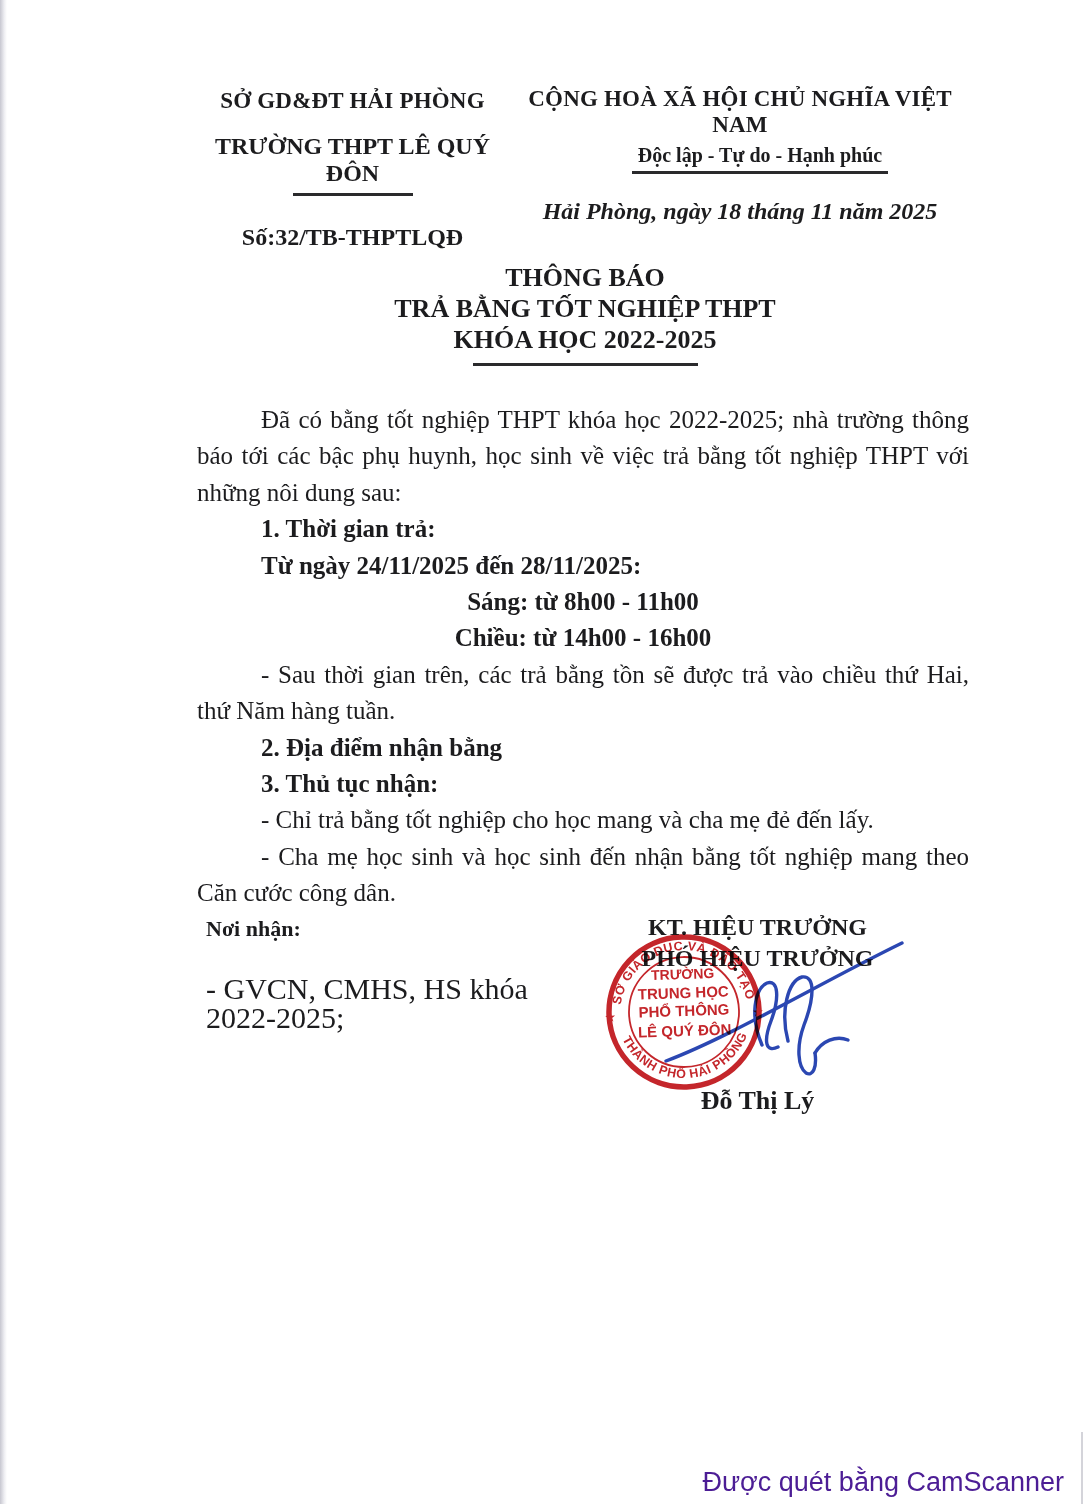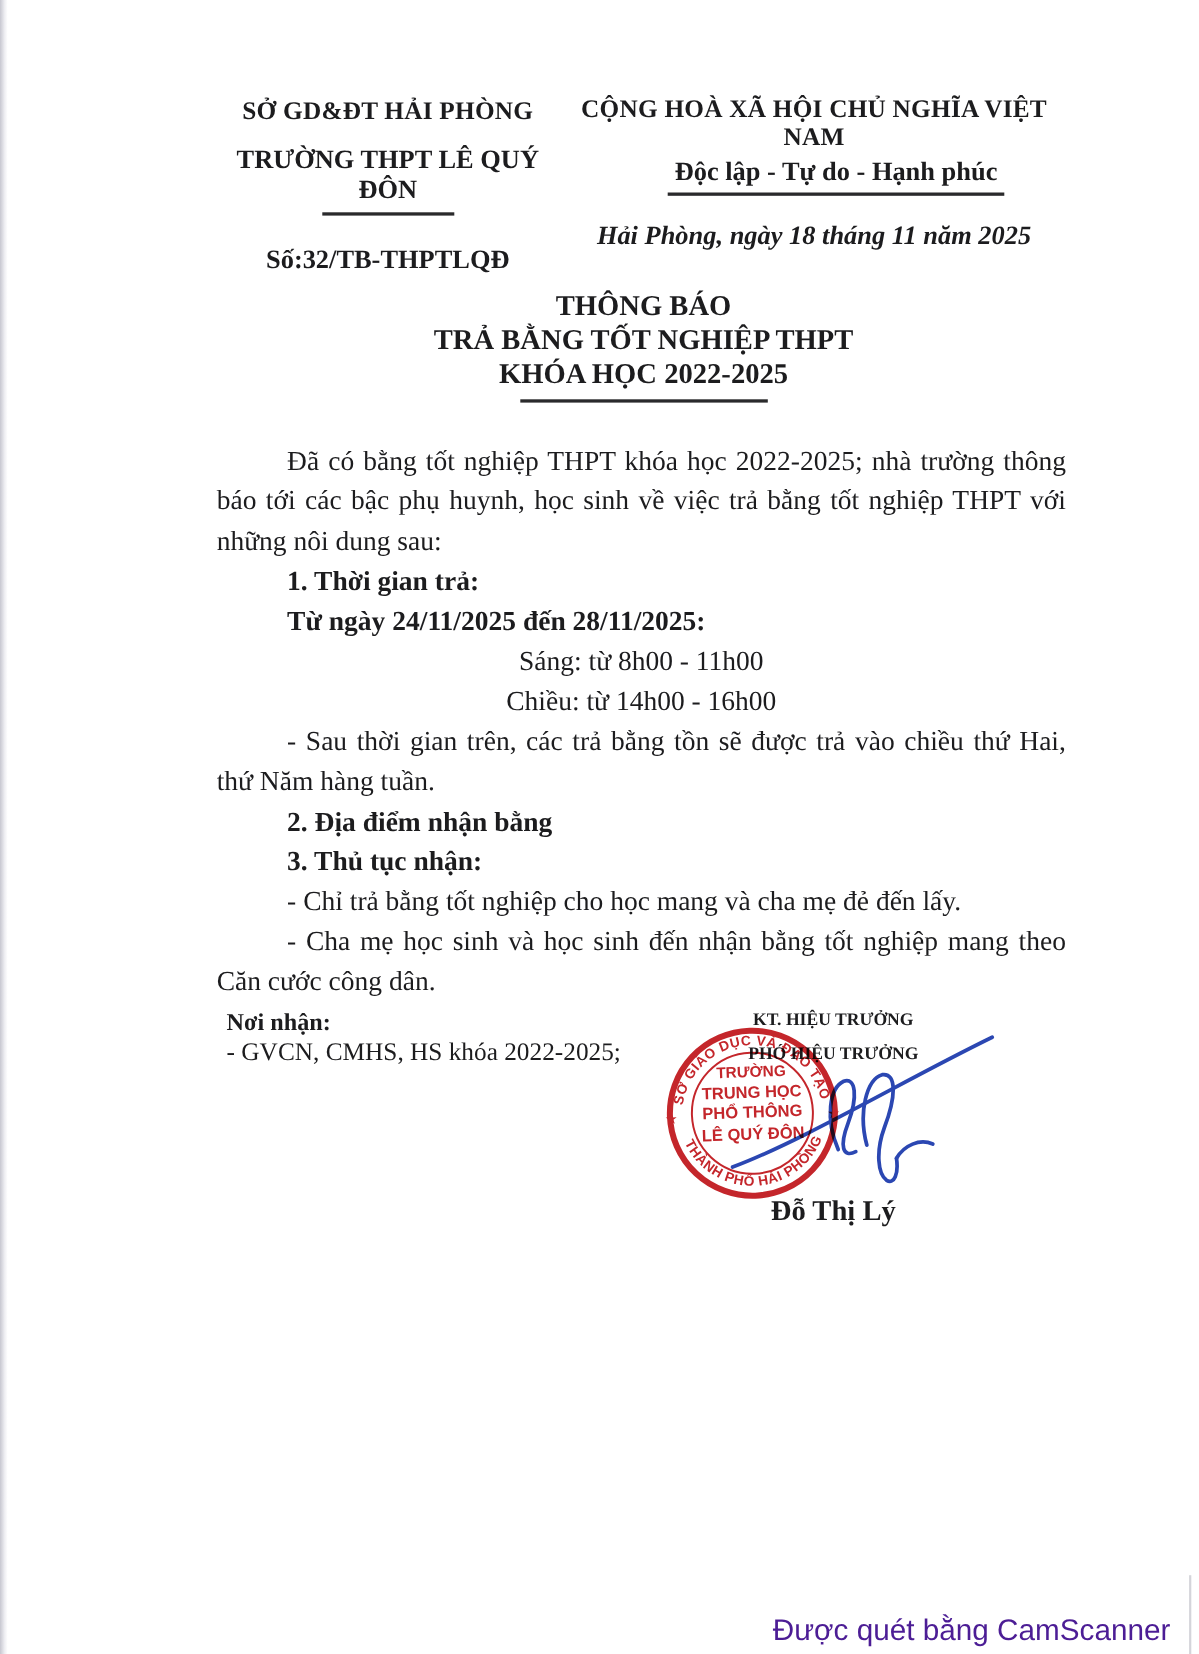--- a/index.html
+++ b/index.html
@@ -14,42 +14,42 @@
 
   
   .hdr-left{position:absolute;top:88px;left:200px;width:305px;text-align:center;}
   .hl1{font-size:23px;font-weight:700;letter-spacing:.2px;}
   .hl2{font-size:24px;font-weight:700;margin-top:19px;}
   .hl-rule{width:120px;height:3px;background:#2a2a2c;margin:6px auto 0;}
   .hl-num{font-size:24px;font-weight:700;margin-top:28px;}
 
   .hdr-right{position:absolute;top:86px;left:528px;width:424px;text-align:center;}
   .hr1{font-size:23px;font-weight:700;letter-spacing:.2px;}
-  .hr2{display:inline-block;font-size:24px;font-weight:700;
+  .hr2{display:inline-block;font-size:20px;font-weight:700;
        border-bottom:3px solid #2a2a2c;padding:0 6px 4px;margin-top:6px;margin-left:40px;}
   .hr-date{font-size:24px;font-style:italic;font-weight:700;margin-top:24px;}
 
   
   .title{position:absolute;top:262px;left:245px;width:680px;text-align:center;}
   .title div{font-size:26px;font-weight:700;line-height:31px;}
   .title-rule{width:225px;height:3px;background:#2a2a2c;margin:8px auto 0;}
 
   
   .body{position:absolute;top:402px;left:197px;width:772px;}
   .body p{margin:0;font-size:25px;line-height:36.4px;text-align:justify;text-indent:64px;}
   .body p.b{font-weight:700;}
-  .body p.ctr{text-align:center;text-indent:0;font-weight:400;}
+  .body p.ctr{text-align:center;text-indent:0;font-weight:700;}
 
   
   .noi-nhan{position:absolute;top:916px;left:206px;width:390px;}
   .nn-h{font-size:22px;font-weight:700;}
-  .nn-l{font-size:23px;line-height:29px;}
+  .nn-l{font-size:30px;line-height:29px;margin-top:32px;}
 
   .sign-block{position:absolute;top:912px;left:585px;width:345px;text-align:center;}
-  .sg-t{font-size:16px;font-weight:700;line-height:31px;}
+  .sg-t{font-size:24px;font-weight:700;line-height:31px;}
   .sg-name{margin-top:112px;font-size:26px;font-weight:700;}
 
   .stamp{position:absolute;left:574px;top:902px;width:220px;height:220px;
          mix-blend-mode:multiply;transform:rotate(-2deg);}
   .signature{position:absolute;left:620px;top:925px;width:320px;height:170px;
          mix-blend-mode:multiply;}
 
   .watermark{position:absolute;right:26px;bottom:6px;
     font-family:"Liberation Sans","DejaVu Sans",sans-serif;
     font-size:27px;color:#4c1d95;}

